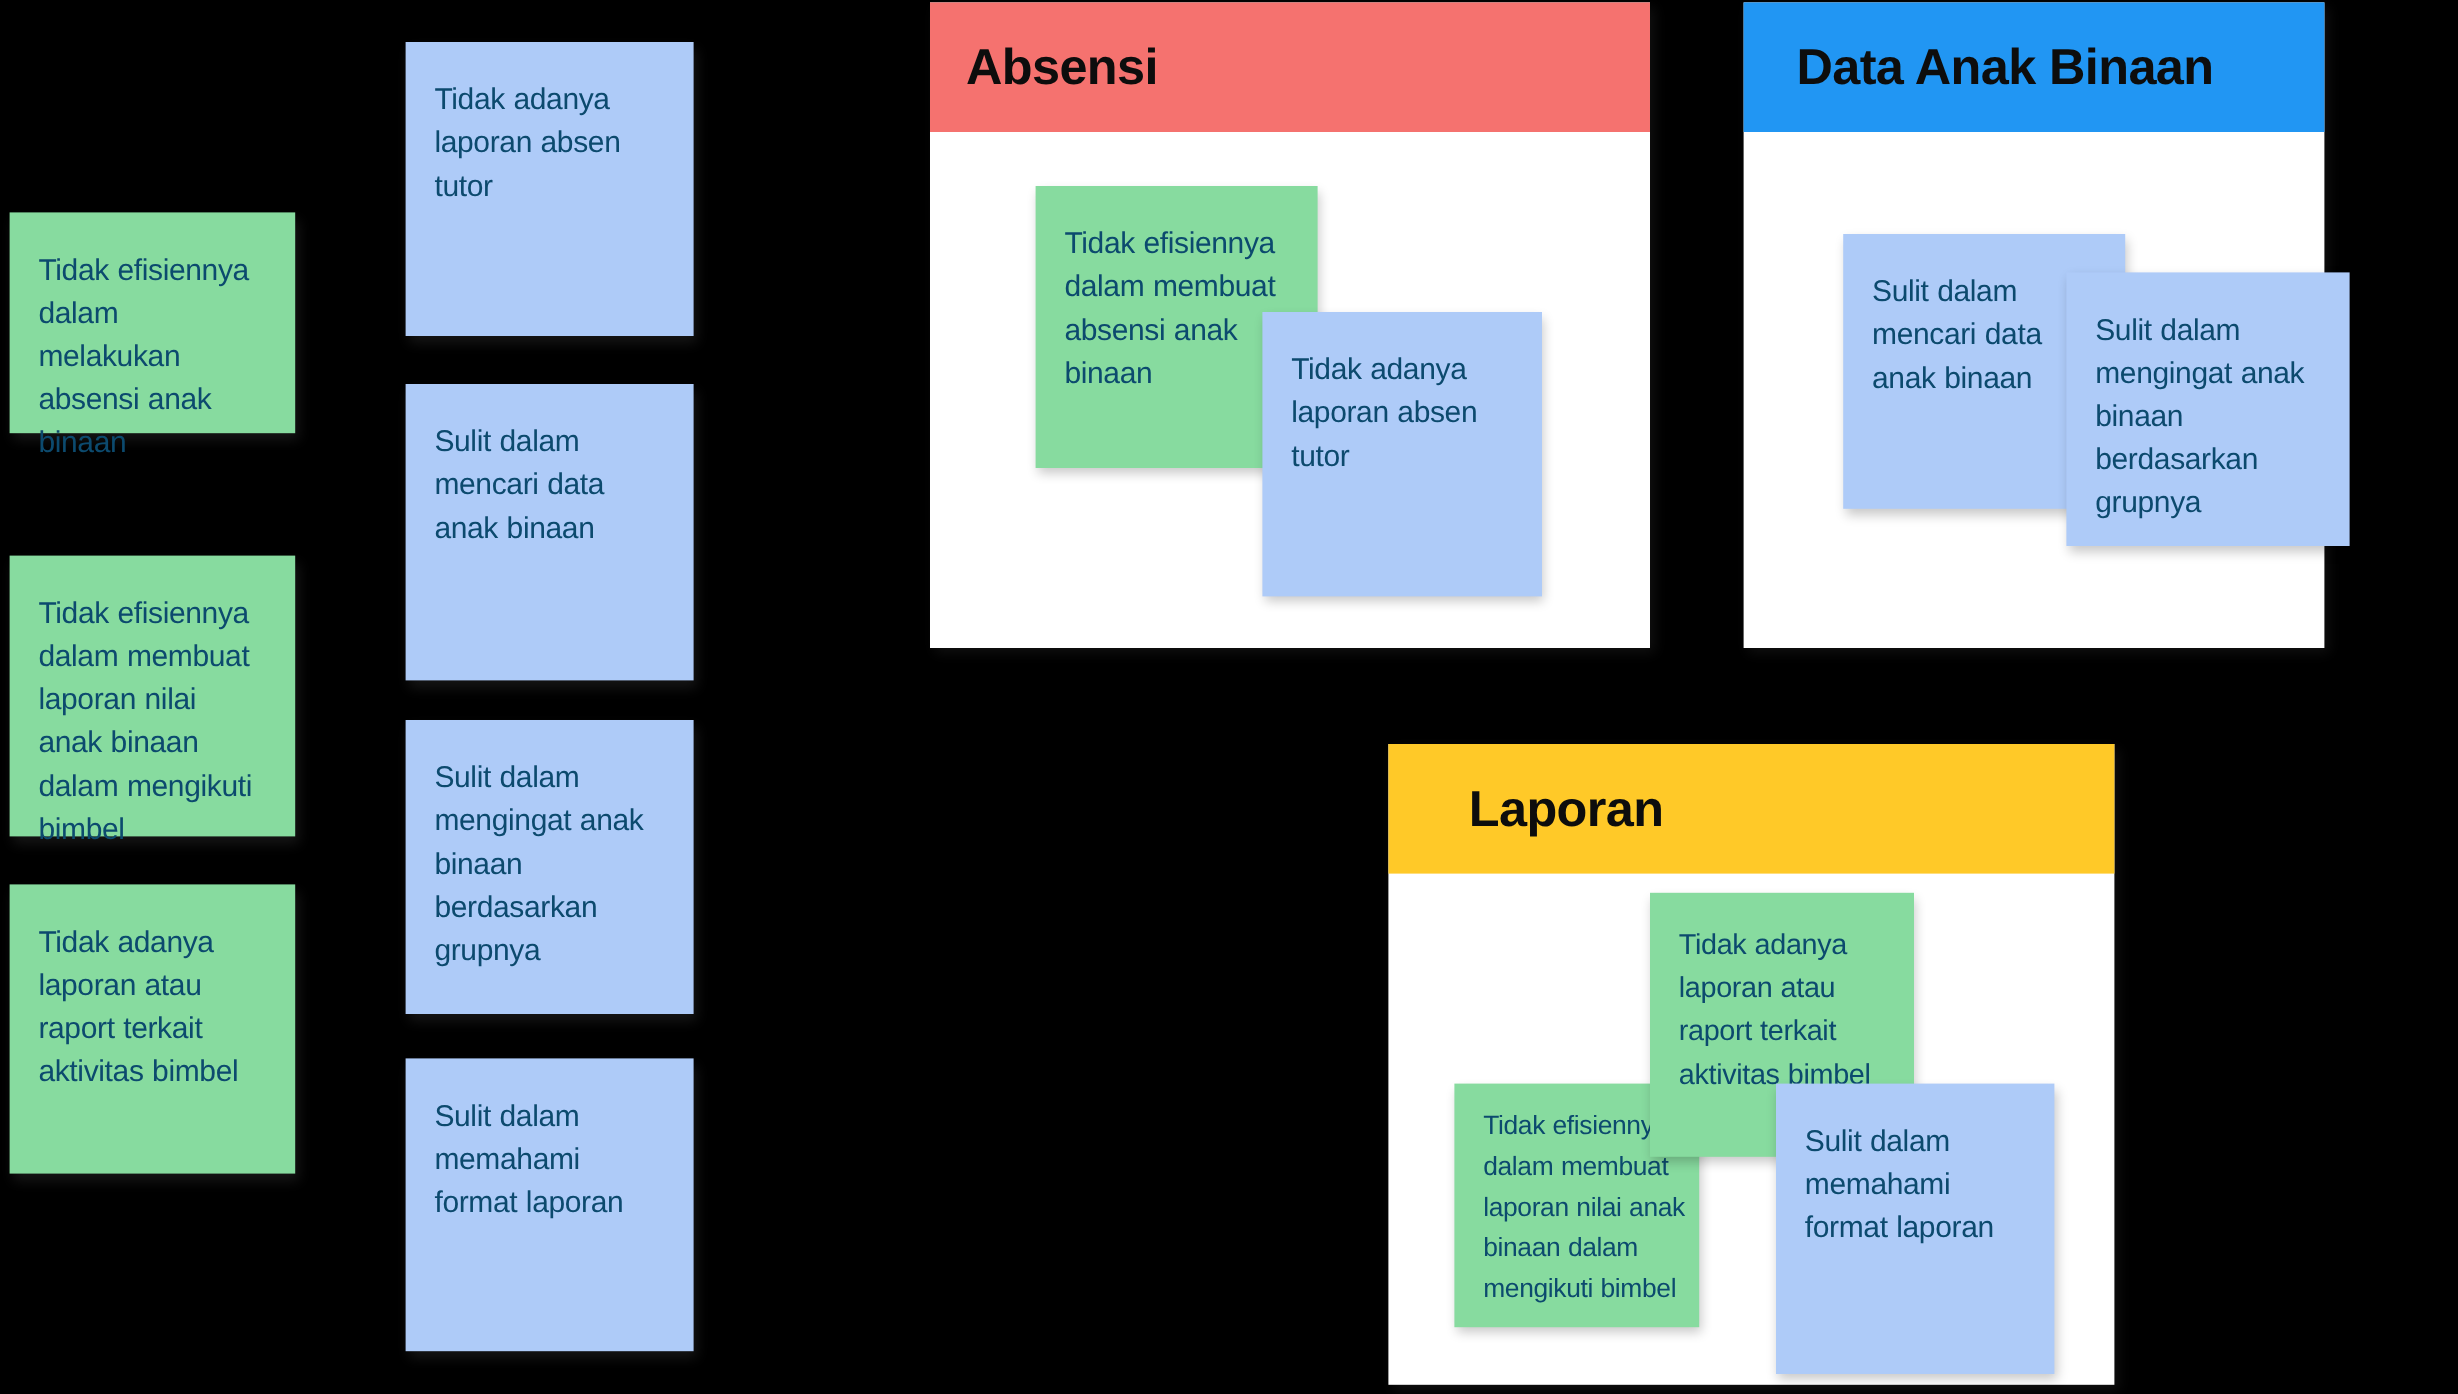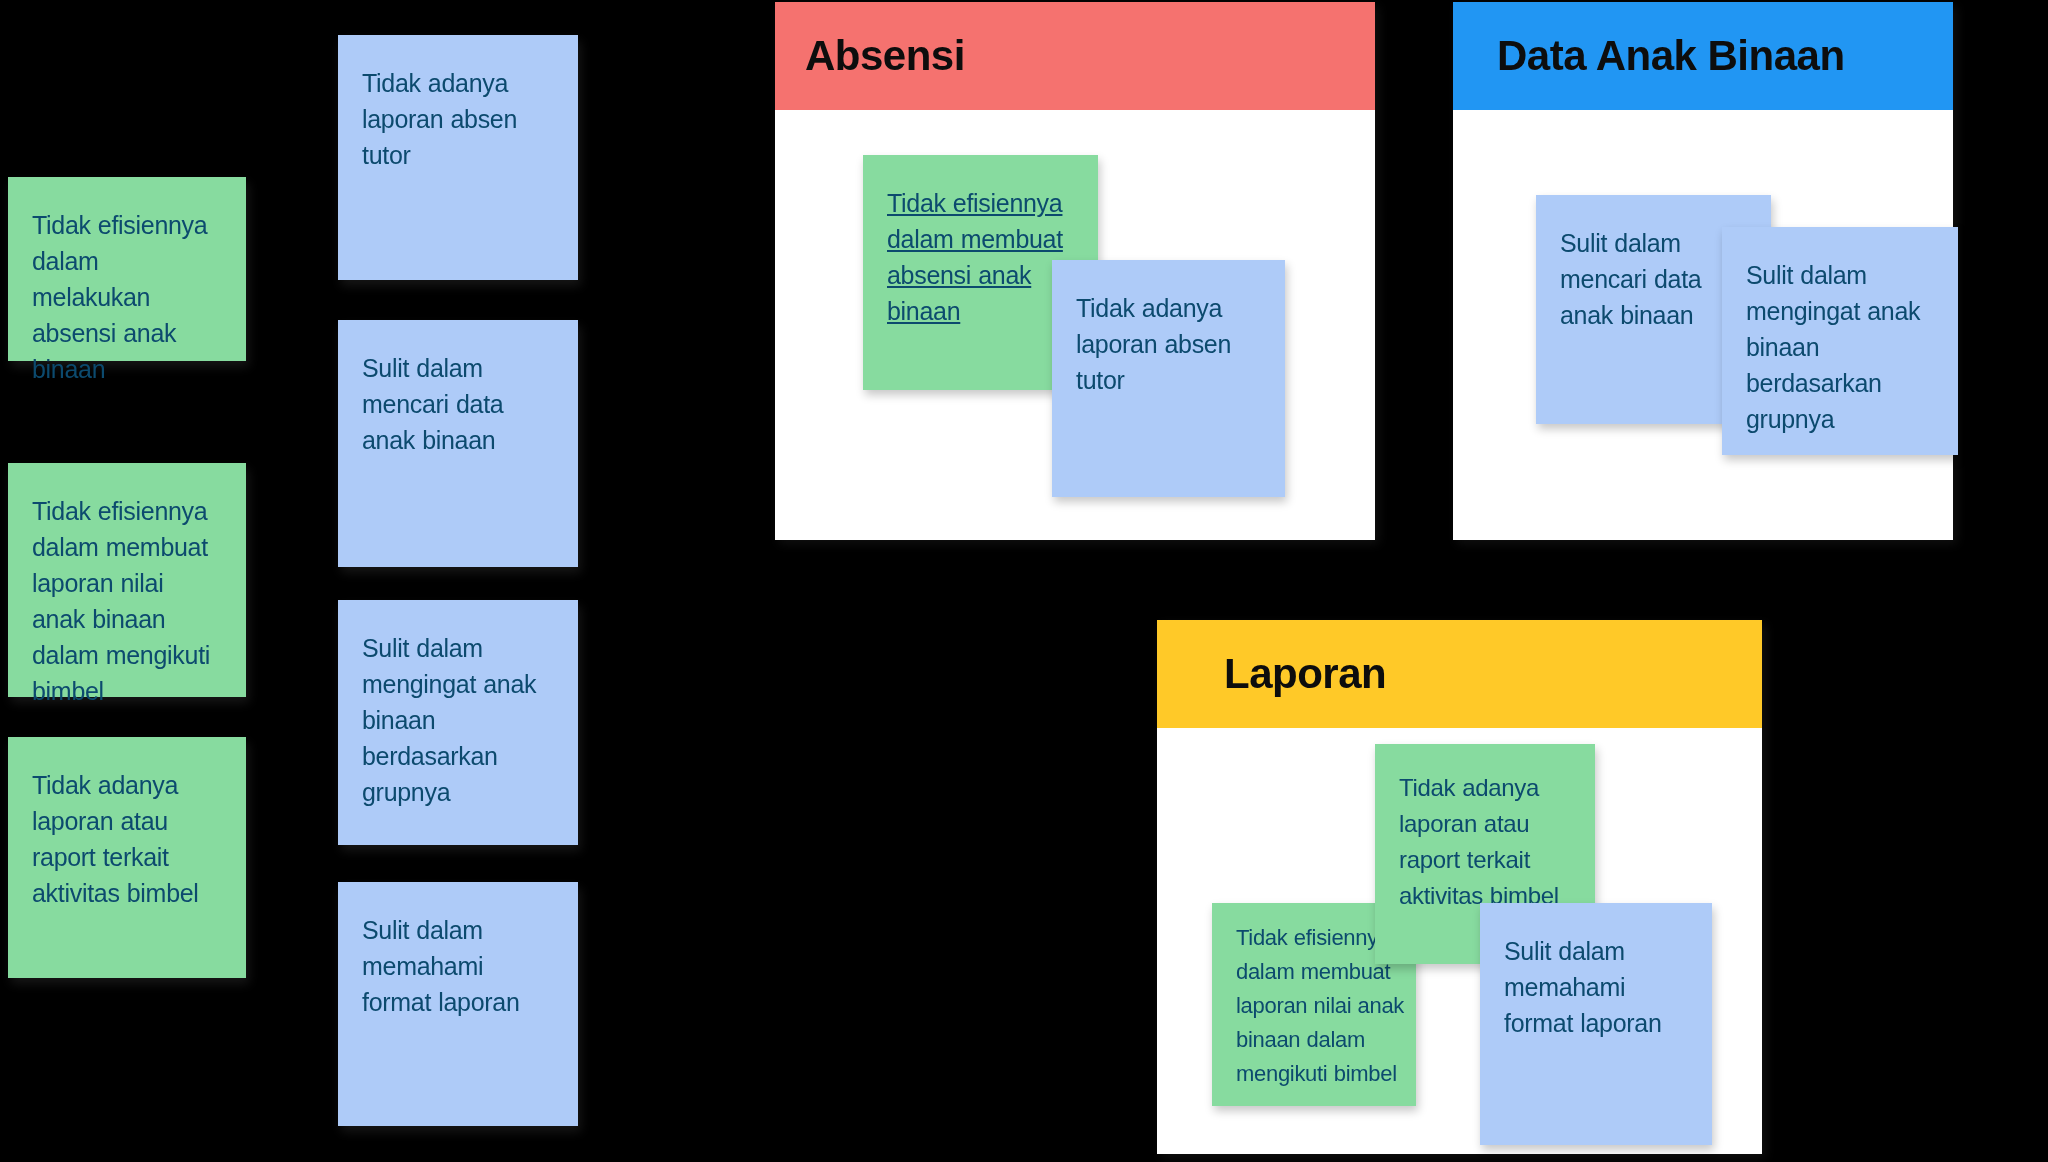--- a/index.html
+++ b/index.html
@@ -62,25 +62,25 @@
 
   <div class="sticky blue loose" style="left:338px;top:35px;width:240px;height:245px;">Tidak adanya laporan absen tutor</div>
   <div class="sticky blue loose" style="left:338px;top:320px;width:240px;height:247px;">Sulit dalam mencari data anak binaan</div>
   <div class="sticky blue loose" style="left:338px;top:600px;width:240px;height:245px;">Sulit dalam mengingat anak binaan berdasarkan grupnya</div>
   <div class="sticky blue loose" style="left:338px;top:882px;width:240px;height:244px;">Sulit dalam memahami format laporan</div>
 
   <div class="panel" style="left:775px;top:2px;width:600px;height:538px;">
     <div class="panel-header hdr-red" style="padding-left:30px;">
       <span class="panel-title">Absensi</span>
     </div>
-    <div class="sticky green" style="left:88px;top:153px;width:235px;height:235px;z-index:1;text-decoration:underline;">Tidak efisiennya dalam membuat absensi anak binaan</div>
+    <div class="sticky green" style="left:88px;top:153px;width:235px;height:235px;z-index:1;">Tidak efisiennya dalam membuat absensi anak binaan</div>
     <div class="sticky blue" style="left:277px;top:258px;width:233px;height:237px;z-index:2;">Tidak adanya laporan absen tutor</div>
   </div>
 
-  <div class="panel" style="left:1453px;top:2px;width:484px;height:538px;padding-left:16px;">
+  <div class="panel" style="left:1453px;top:2px;width:484px;height:538px;">
     <div class="panel-header hdr-blue" style="padding-left:44px;">
       <span class="panel-title">Data Anak Binaan</span>
     </div>
     <div class="sticky blue" style="left:83px;top:193px;width:235px;height:229px;z-index:1;">Sulit dalam mencari data anak binaan</div>
     <div class="sticky blue" style="left:269px;top:225px;width:236px;height:228px;z-index:2;">Sulit dalam mengingat anak binaan berdasarkan grupnya</div>
   </div>
 
   <div class="panel" style="left:1157px;top:620px;width:605px;height:534px;">
     <div class="panel-header hdr-yellow" style="padding-left:67px;">
       <span class="panel-title">Laporan</span>

